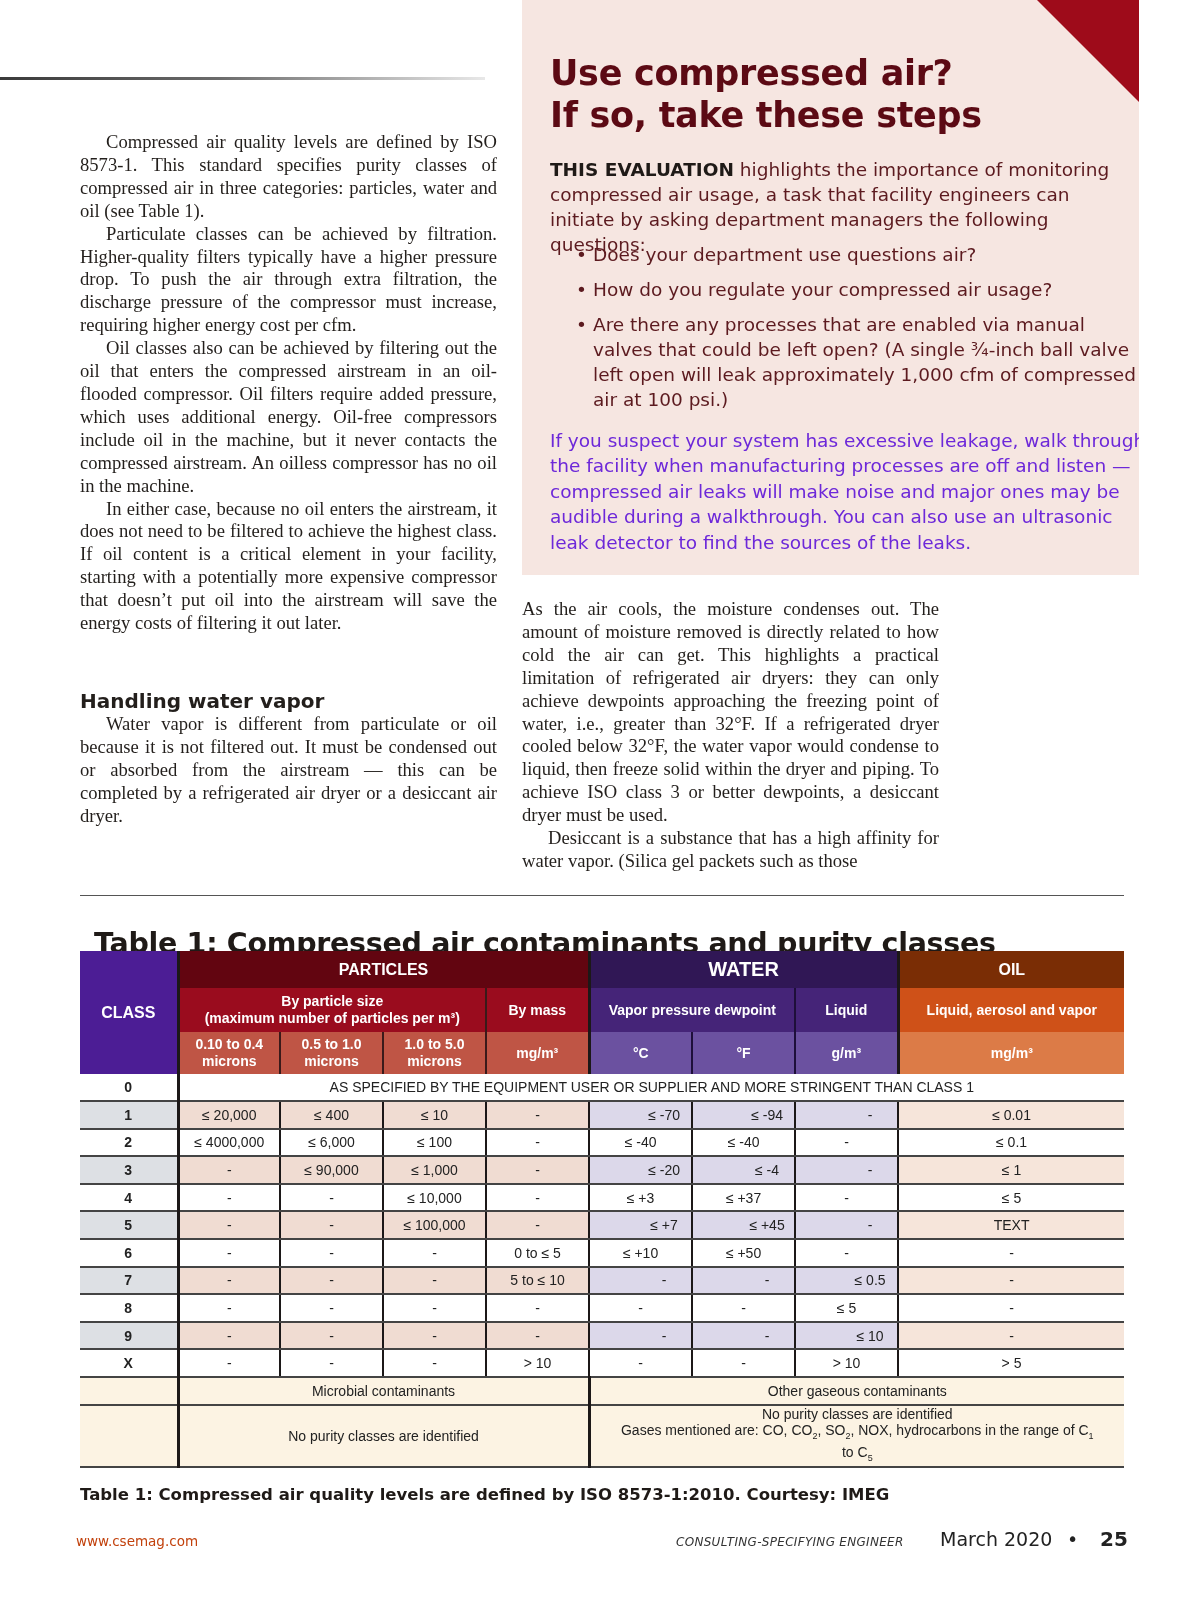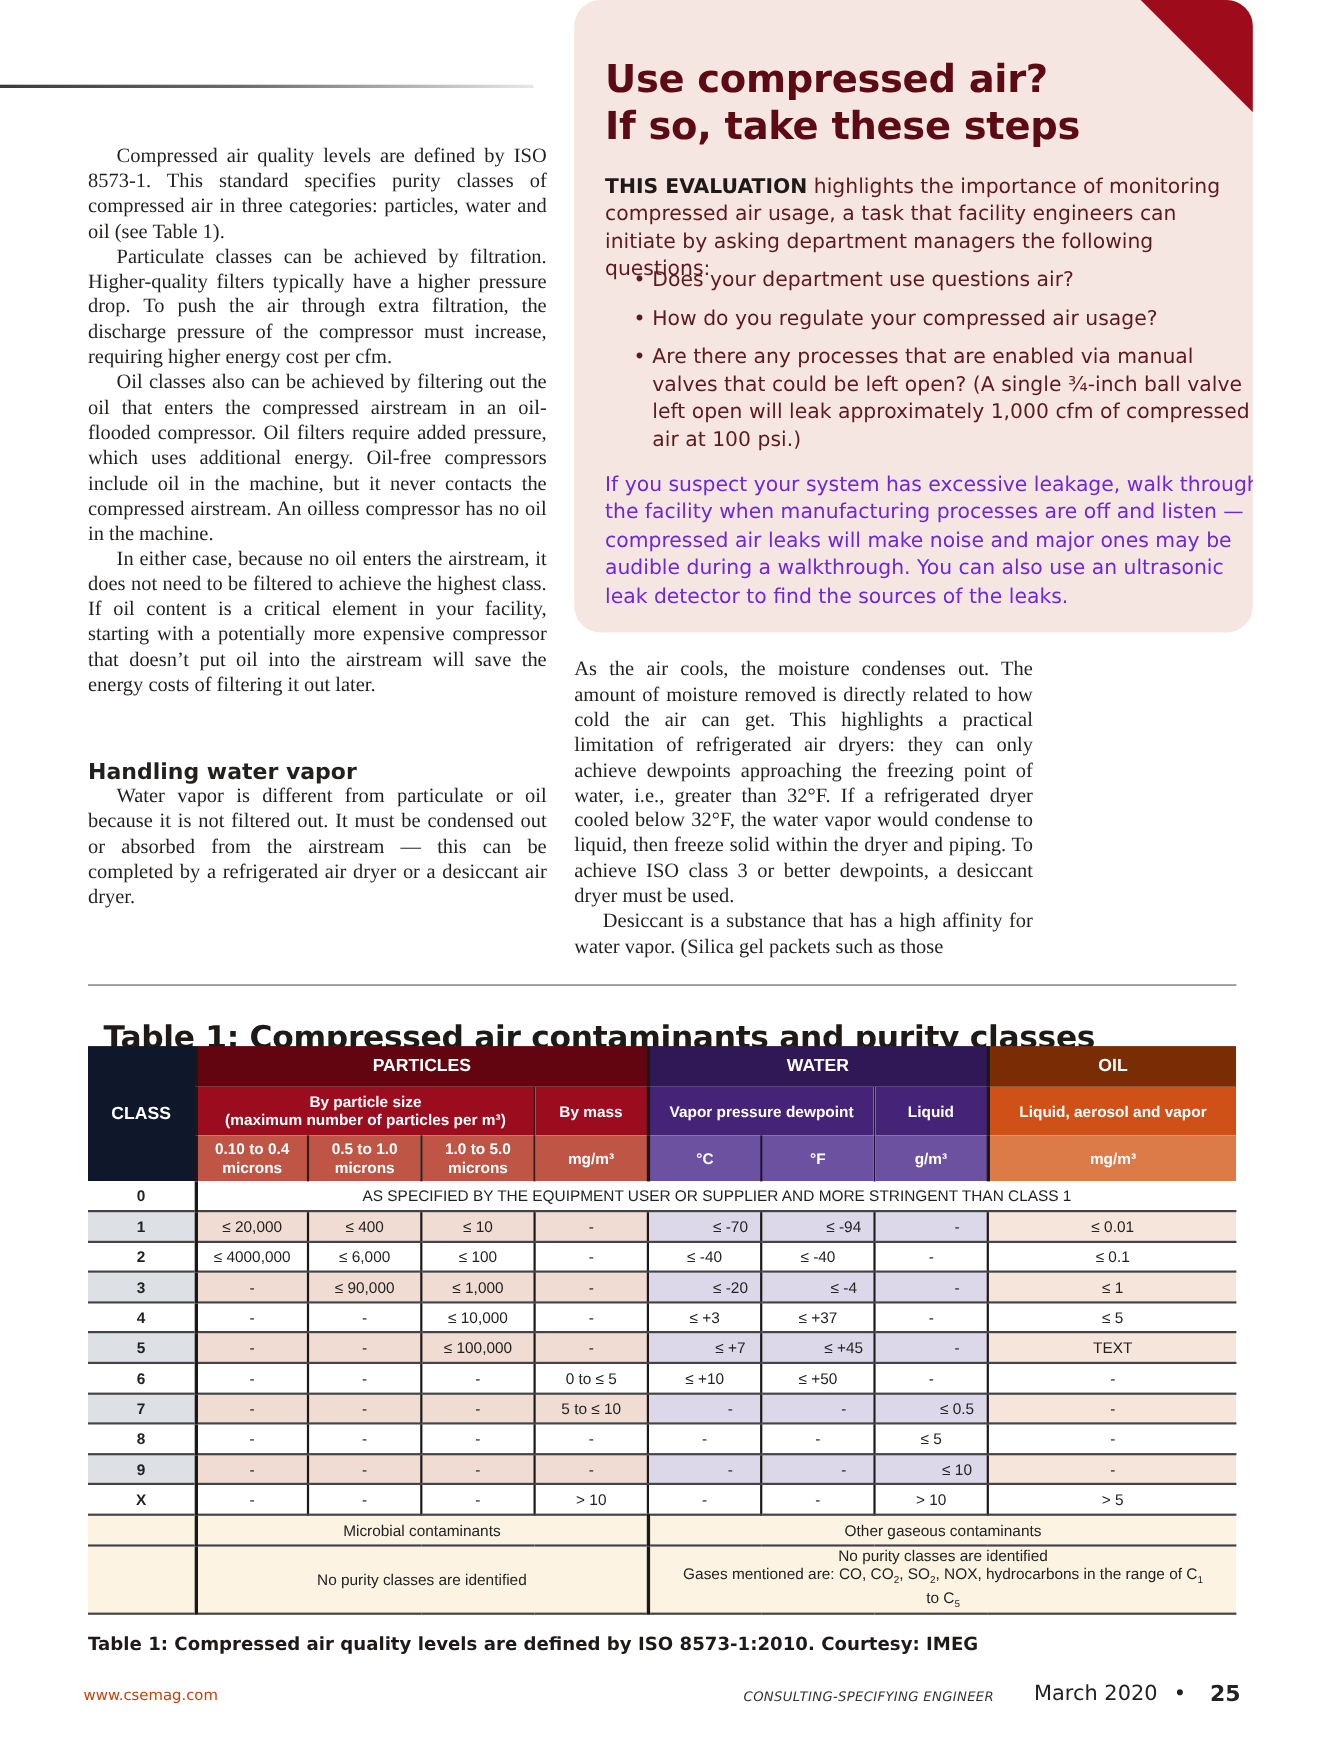--- a/index.html
+++ b/index.html
@@ -10,21 +10,21 @@
 
   
   .top-rule {
     position: absolute; left: 0; top: 77px; width: 485px; height: 3px;
     background: linear-gradient(to right, #3a3a3a 0%, #6b6b6b 45%, #e8e8e8 100%);
   }
 
   
   .sidebar {
     position: absolute; left: 522px; top: 0; width: 617px; height: 575px;
-    background: #f6e6e1; overflow: hidden; border-radius: 24px;
+    background: #f6e6e1; overflow: hidden;
   }
   .corner {
     position: absolute; right: 0; top: 0; width: 0; height: 0;
     border-top: 102px solid #9e0b1a; border-left: 102px solid transparent;
   }
   .sb-title {
     position: absolute; left: 28px; top: 52px; margin: 0;
     font-family: "DejaVu Sans", sans-serif; font-weight: bold;
     font-size: 35px; line-height: 42px; color: #5c0a14; letter-spacing: -0.3px;
   }
@@ -68,23 +68,23 @@
 
   
   table.purity {
     position: absolute; left: 80px; top: 951px; width: 1044px;
     border-collapse: collapse; table-layout: fixed;
     font-family: "Liberation Sans", "DejaVu Sans", sans-serif; font-size: 14px; color: #222;
   }
   table.purity td, table.purity th {
     text-align: center; vertical-align: middle; padding: 0; overflow: hidden;
   }
-  .h-class { background: #0f172a; color: #fff; font-weight: bold; font-size: 16px; border-right: 3px solid #1c1818; }
+  .h-class { background: #4c1d95; color: #fff; font-weight: bold; font-size: 16px; border-right: 3px solid #1c1818; }
   .h-particles { background: #620510; color: #fff; font-weight: bold; font-size: 16px; height: 37px; }
-  .h-water { background: #301755; color: #fff; font-weight: bold; font-size: 16px; }
+  .h-water { background: #301755; color: #fff; font-weight: bold; font-size: 20px; }
   .h-oil { background: #7a2d05; color: #fff; font-weight: bold; font-size: 16px; }
   .h2-part { background: #9a0c1e; color: #fff; font-weight: bold; font-size: 14px; height: 44px; line-height: 17px; }
   .h2-water { background: #452478; color: #fff; font-weight: bold; font-size: 14px; }
   .h2-oil { background: #cf5118; color: #fff; font-weight: bold; font-size: 14px; }
   .h3-part { background: #bf5545; color: #fff; font-weight: bold; font-size: 14px; height: 42px; line-height: 17px; }
   .h3-water { background: #6b51a0; color: #fff; font-weight: bold; font-size: 14px; }
   .h3-oil { background: #dc7b47; color: #fff; font-weight: bold; font-size: 14px; }
   .vsep { border-right: 3px solid #1c1818; }
   .isep { border-right: 2px solid #3a1a1a; }
   .wsep { border-right: 2px solid #1e0f3a; }

